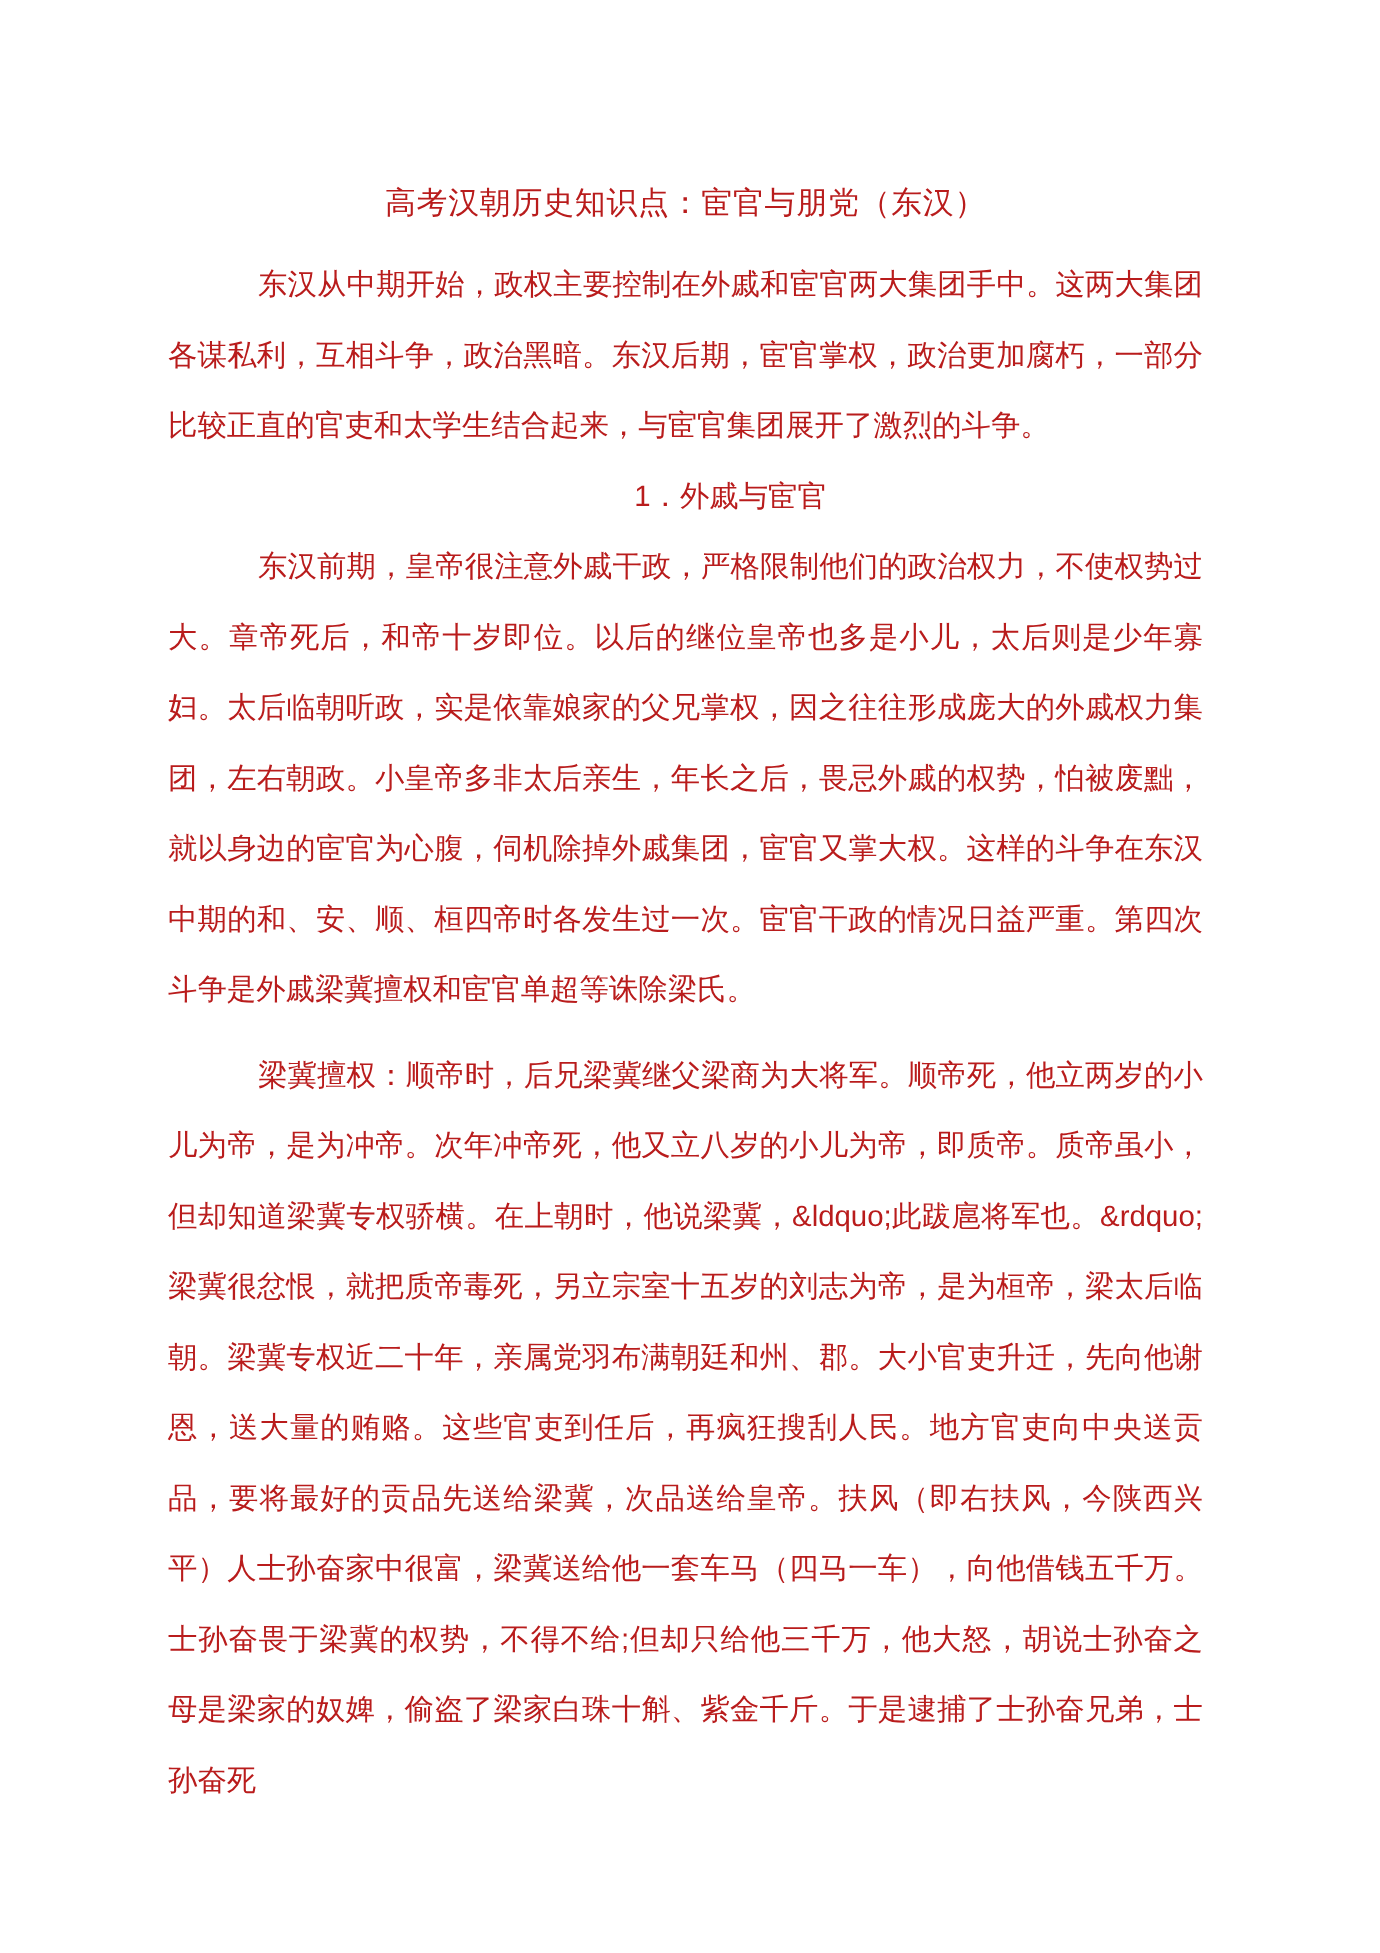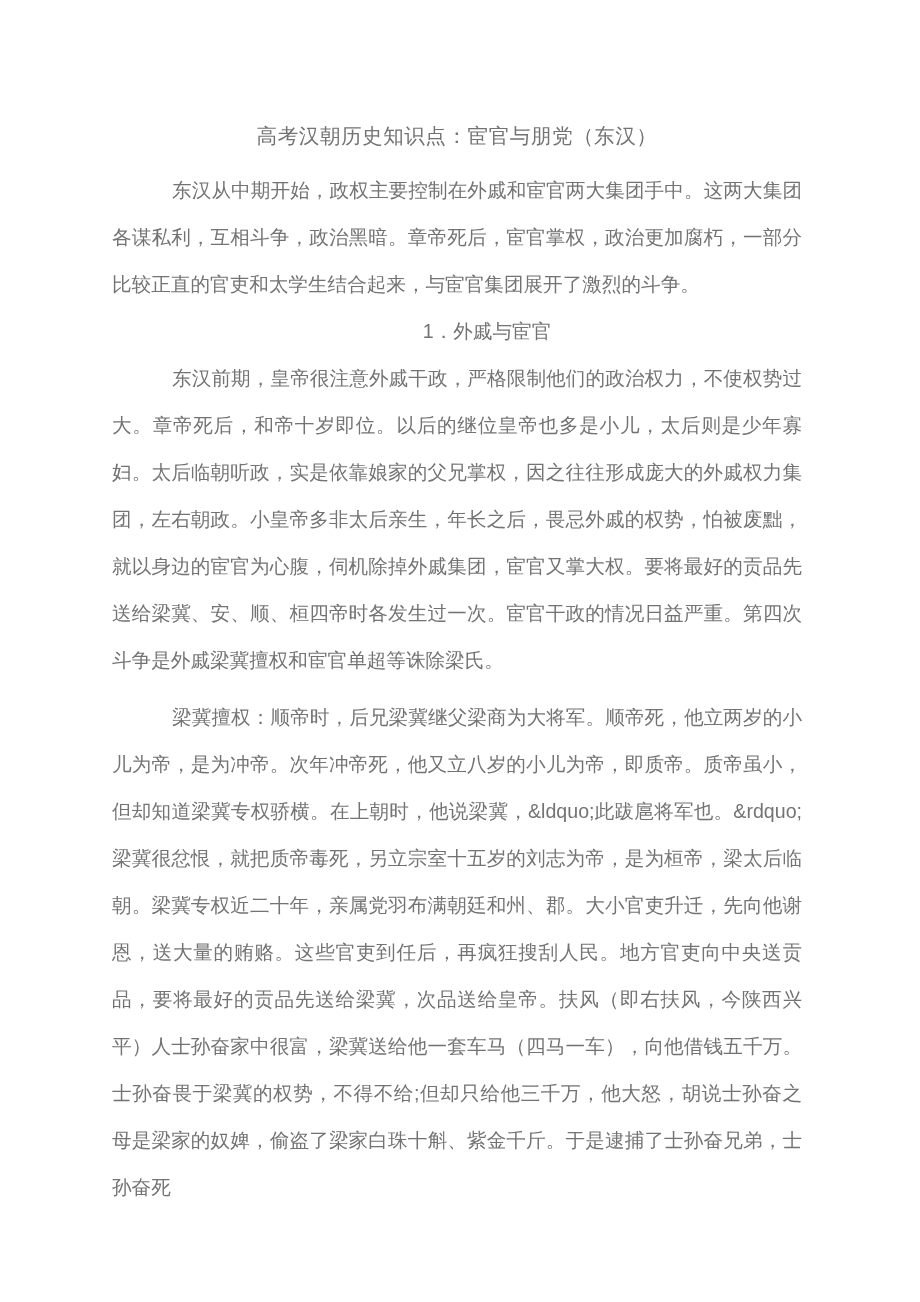--- a/index.html
+++ b/index.html
@@ -8,21 +8,21 @@
     background: #ffffff;
   }
   .page {
     position: relative;
     width: 920px;
     height: 1302px;
     background: #ffffff;
     overflow: hidden;
     box-sizing: border-box;
     font-family: "Liberation Sans", sans-serif;
-    color: #737373;
+    color: #b91c1c;
   }
   .content {
     margin-left: 112px;
     width: 690px;
     padding-top: 112px;
   }
   .doc-title {
     margin: 0 0 8px 0;
     font-size: 20.6px;
     font-weight: normal;
@@ -50,21 +50,21 @@
     margin-top: 10px;
   }
 </style>
 </head>
 <body>
 
 <div class="page">
   <div class="content">
     <h1 class="doc-title">高考汉朝历史知识点：宦官与朋党（东汉）</h1>
 
-    <p class="para indent">东汉从中期开始，政权主要控制在外戚和宦官两大集团手中。这两大集团各谋私利，互相斗争，政治黑暗。章帝死后，宦官掌权，政治更加腐朽，一部分比较正直的官吏和太学生结合起来，与宦官集团展开了激烈的斗争。</p>
+    <p class="para indent">东汉从中期开始，政权主要控制在外戚和宦官两大集团手中。这两大集团各谋私利，互相斗争，政治黑暗。东汉后期，宦官掌权，政治更加腐朽，一部分比较正直的官吏和太学生结合起来，与宦官集团展开了激烈的斗争。</p>
 
     <p class="para heading">1．外戚与宦官</p>
 
-    <p class="para indent">东汉前期，皇帝很注意外戚干政，严格限制他们的政治权力，不使权势过大。章帝死后，和帝十岁即位。以后的继位皇帝也多是小儿，太后则是少年寡妇。太后临朝听政，实是依靠娘家的父兄掌权，因之往往形成庞大的外戚权力集团，左右朝政。小皇帝多非太后亲生，年长之后，畏忌外戚的权势，怕被废黜，就以身边的宦官为心腹，伺机除掉外戚集团，宦官又掌大权。要将最好的贡品先送给梁冀、安、顺、桓四帝时各发生过一次。宦官干政的情况日益严重。第四次斗争是外戚梁冀擅权和宦官单超等诛除梁氏。</p>
+    <p class="para indent">东汉前期，皇帝很注意外戚干政，严格限制他们的政治权力，不使权势过大。章帝死后，和帝十岁即位。以后的继位皇帝也多是小儿，太后则是少年寡妇。太后临朝听政，实是依靠娘家的父兄掌权，因之往往形成庞大的外戚权力集团，左右朝政。小皇帝多非太后亲生，年长之后，畏忌外戚的权势，怕被废黜，就以身边的宦官为心腹，伺机除掉外戚集团，宦官又掌大权。这样的斗争在东汉中期的和、安、顺、桓四帝时各发生过一次。宦官干政的情况日益严重。第四次斗争是外戚梁冀擅权和宦官单超等诛除梁氏。</p>
 
     <p class="para indent para-gap">梁冀擅权：顺帝时，后兄梁冀继父梁商为大将军。顺帝死，他立两岁的小儿为帝，是为冲帝。次年冲帝死，他又立八岁的小儿为帝，即质帝。质帝虽小，但却知道梁冀专权骄横。在上朝时，他说梁冀，&amp;ldquo;此跋扈将军也。&amp;rdquo;梁冀很忿恨，就把质帝毒死，另立宗室十五岁的刘志为帝，是为桓帝，梁太后临朝。梁冀专权近二十年，亲属党羽布满朝廷和州、郡。大小官吏升迁，先向他谢恩，送大量的贿赂。这些官吏到任后，再疯狂搜刮人民。地方官吏向中央送贡品，要将最好的贡品先送给梁冀，次品送给皇帝。扶风（即右扶风，今陕西兴平）人士孙奋家中很富，梁冀送给他一套车马（四马一车），向他借钱五千万。士孙奋畏于梁冀的权势，不得不给;但却只给他三千万，他大怒，胡说士孙奋之母是梁家的奴婢，偷盗了梁家白珠十斛、紫金千斤。于是逮捕了士孙奋兄弟，士孙奋死</p>
   </div>
 </div>
 
 </body></html>

